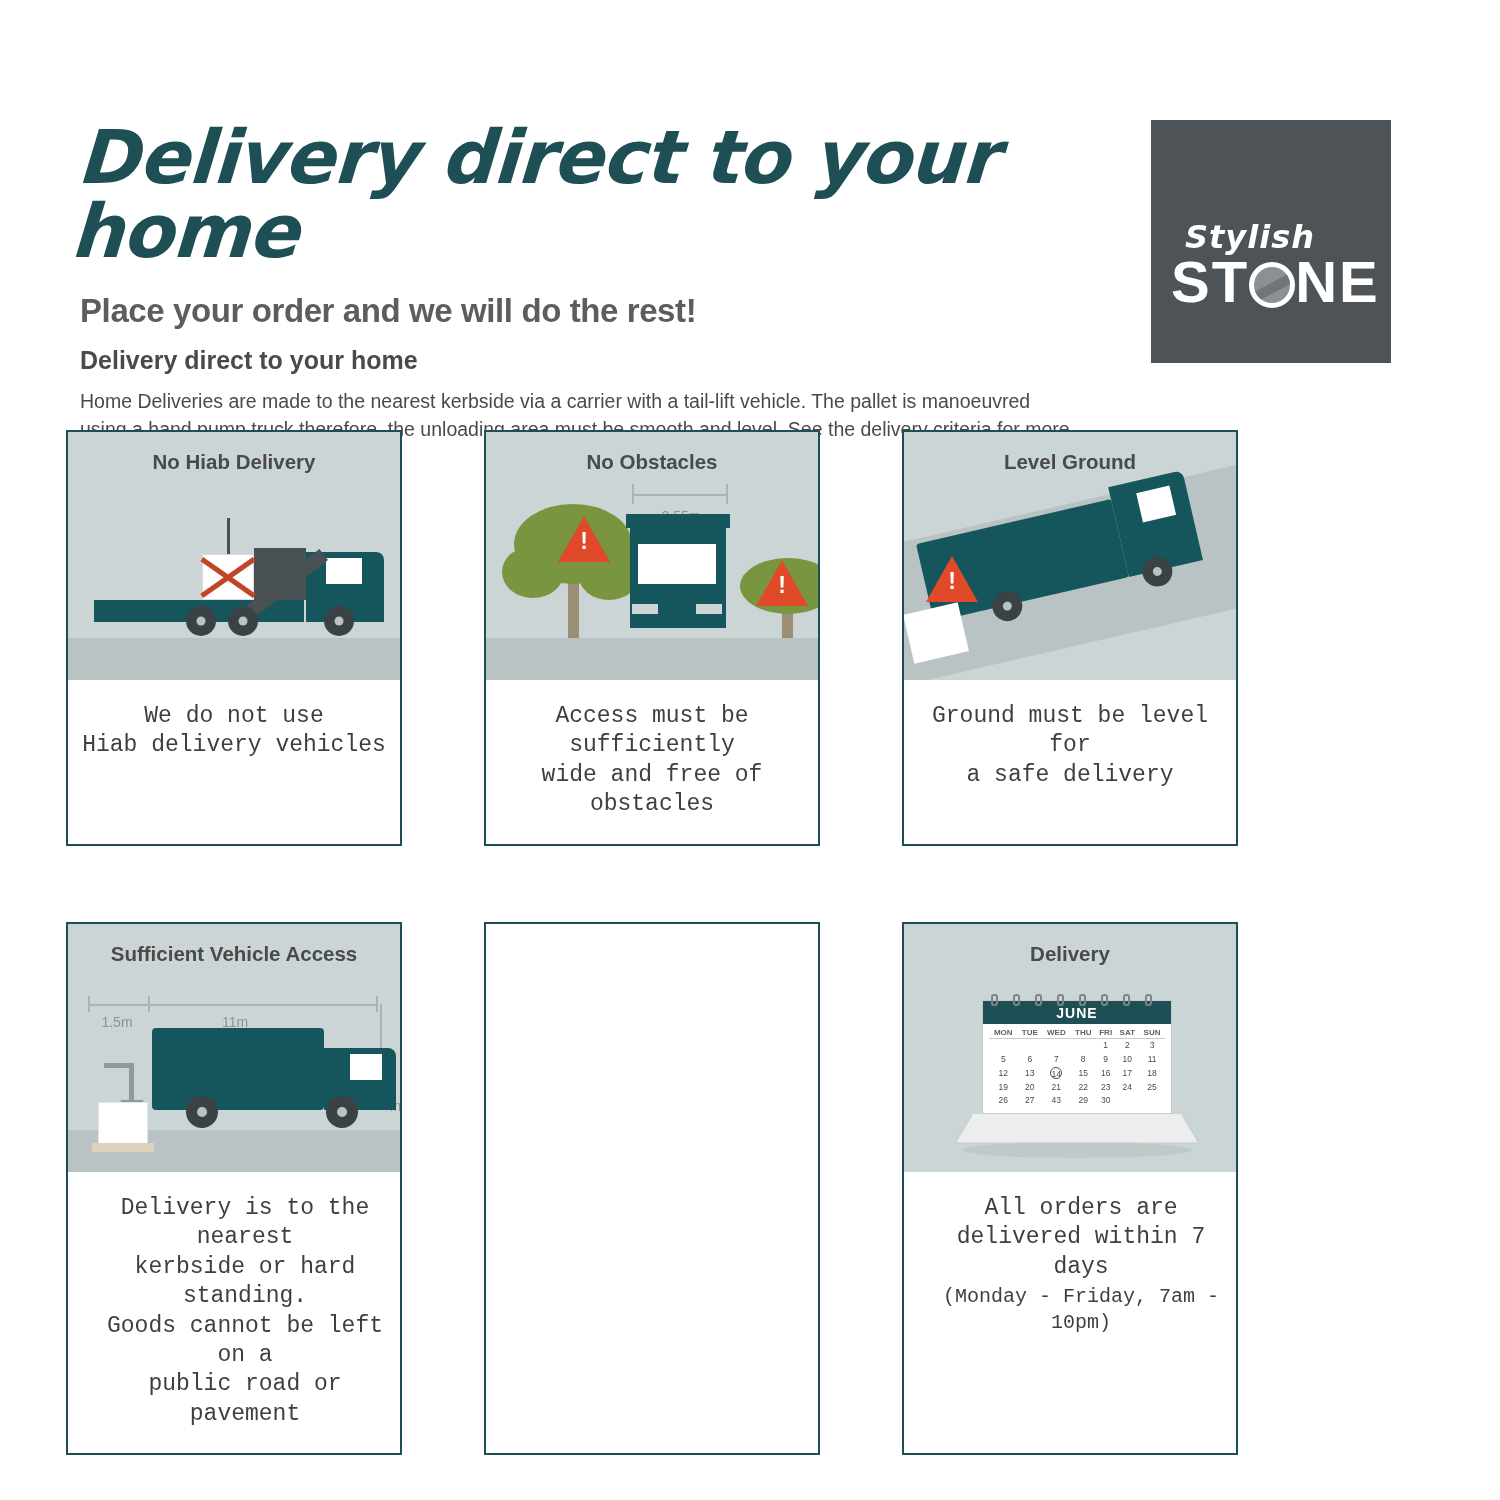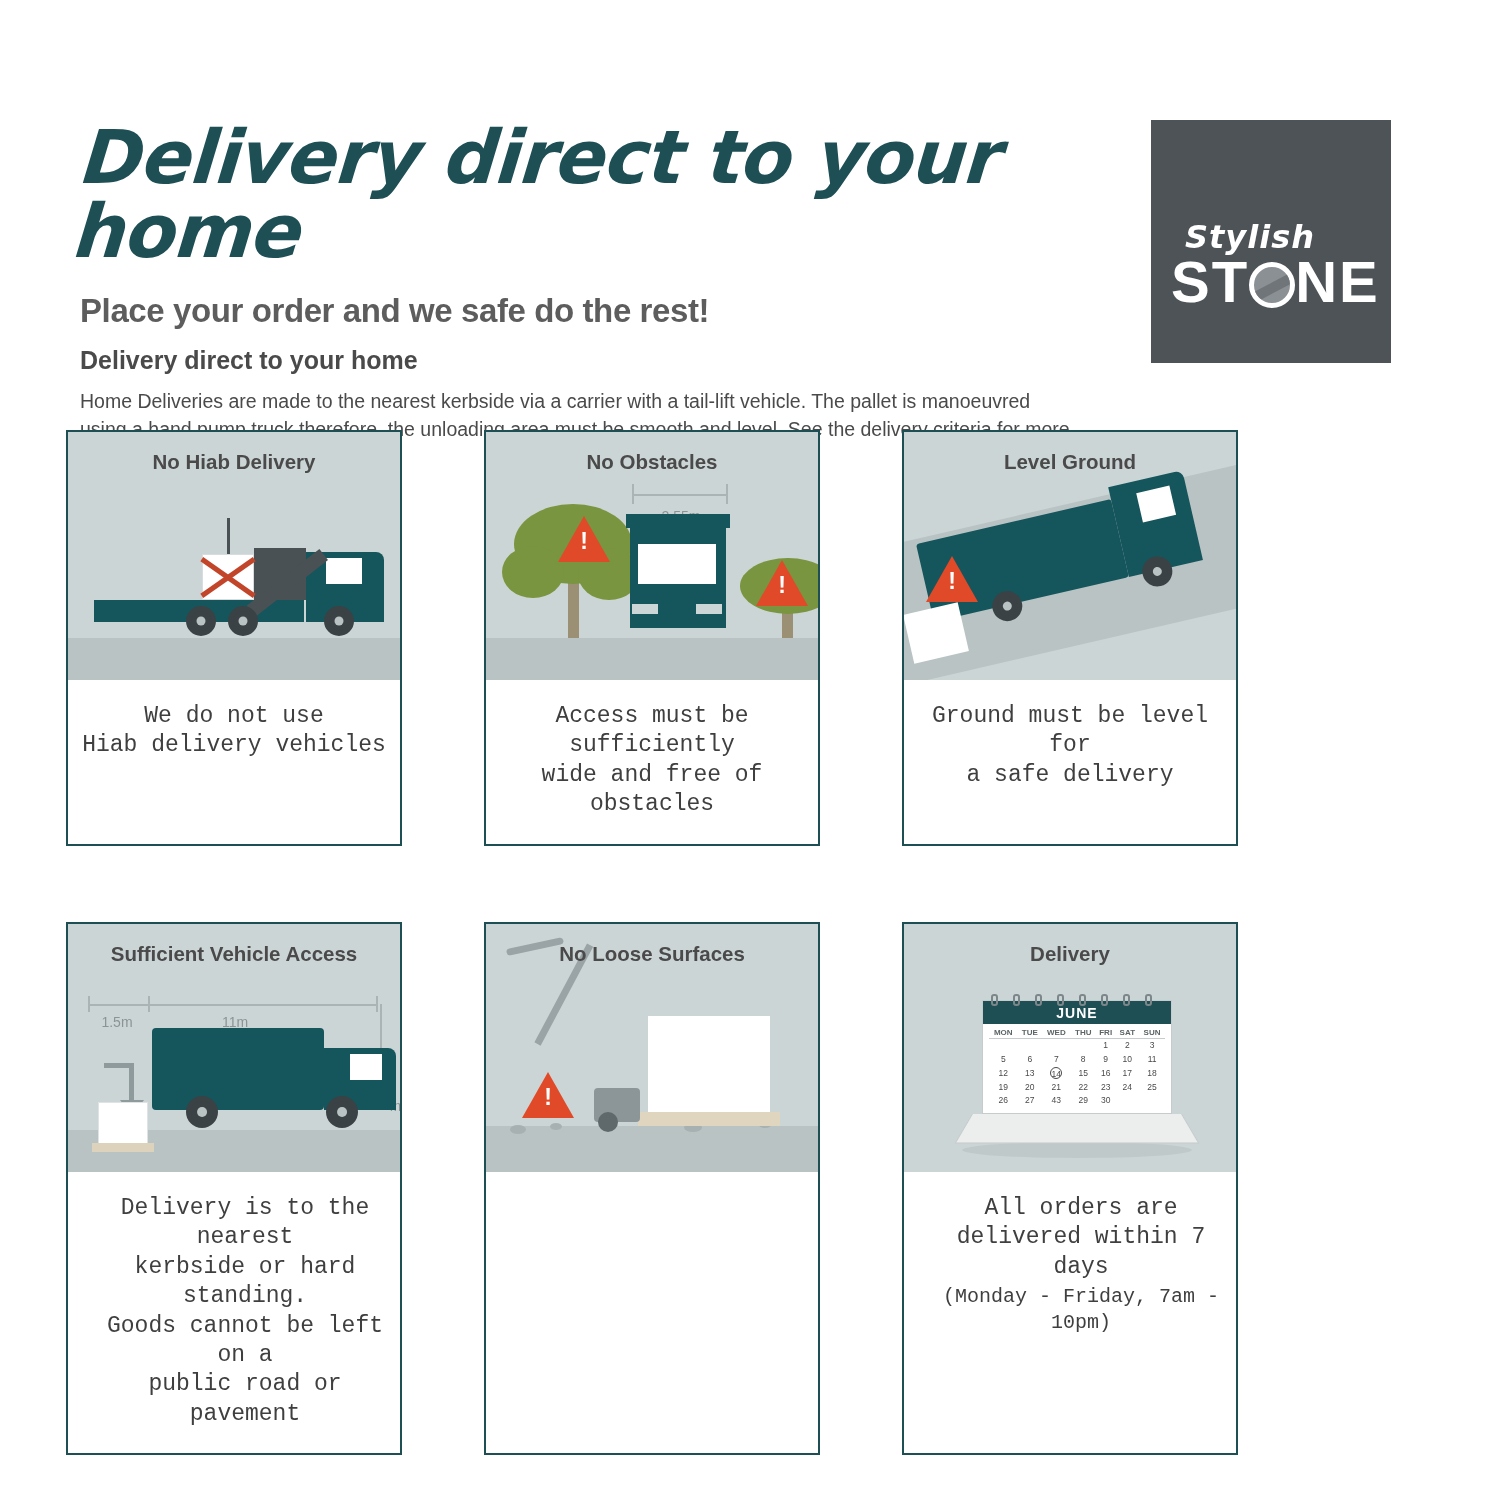--- a/index.html
+++ b/index.html
@@ -280,21 +280,21 @@
   }
   .cal-shadow { position: absolute; left: 58px; bottom: 14px; width: 230px; height: 16px; background: #bcc5c6; border-radius: 50%; filter: blur(0px); opacity: .7; }
 </style>
 </head>
 <body>
 
 <div class="page">
 
   <div class="header">
     <h1 class="headline">Delivery direct to your home</h1>
-    <div class="subhead1">Place your order and we safe do the rest!</div>
+    <div class="subhead1">Place your order and we will do the rest!</div>
     <div class="subhead2">Delivery direct to your home</div>
     <p class="bodytext">Home Deliveries are made to the nearest kerbside via a carrier with a tail-lift vehicle. The pallet is manoeuvred using a hand pump truck therefore, the unloading area must be smooth and level. See the delivery criteria for more information.</p>
   </div>
 
   <div class="logo">
     <div class="logo-stylish">Stylish</div>
     <div class="logo-stone"><span>ST</span><span class="o-letter"></span><span>NE</span></div>
   </div>
 
   <div class="grid">
@@ -409,36 +409,20 @@
         </div>
         <div class="card-caption">
           <span>Delivery is to the nearest</span><br>
           <span>kerbside or hard standing.</span><br>
           <span>Goods cannot be left on a</span><br>
           <span>public road or pavement</span>
         </div>
       </div>
 
       <div class="card tall">
-        <div class="card-art">
-          <div class="card-title">No Loose Surfaces</div>
-          <div class="c5-gravel"></div>
-          <div class="c5-rock" style="left:24px;bottom:38px;width:16px;height:9px;"></div>
-          <div class="c5-rock" style="left:64px;bottom:42px;width:12px;height:7px;"></div>
-          <div class="c5-rock" style="left:198px;bottom:40px;width:18px;height:9px;"></div>
-          <div class="c5-rock" style="left:272px;bottom:44px;width:14px;height:8px;"></div>
-
-          <div class="c5-crate"></div>
-          <div class="c5-palletbase"></div>
-          <div class="c5-pumpbody"></div>
-          <div class="c5-wheel"></div>
-          <div class="c5-handle"></div>
-          <div class="c5-handle-top"></div>
-          <div class="warn" style="left:36px;bottom:54px;"></div>
-        </div>
       </div>
 
       <div class="card tall">
         <div class="card-art">
           <div class="card-title">Delivery</div>
           <div class="cal-shadow"></div>
           <div class="cal-wrap">
             <div class="cal-top">
               <div class="cal-spiral">
                 <span style="left:0"></span>

